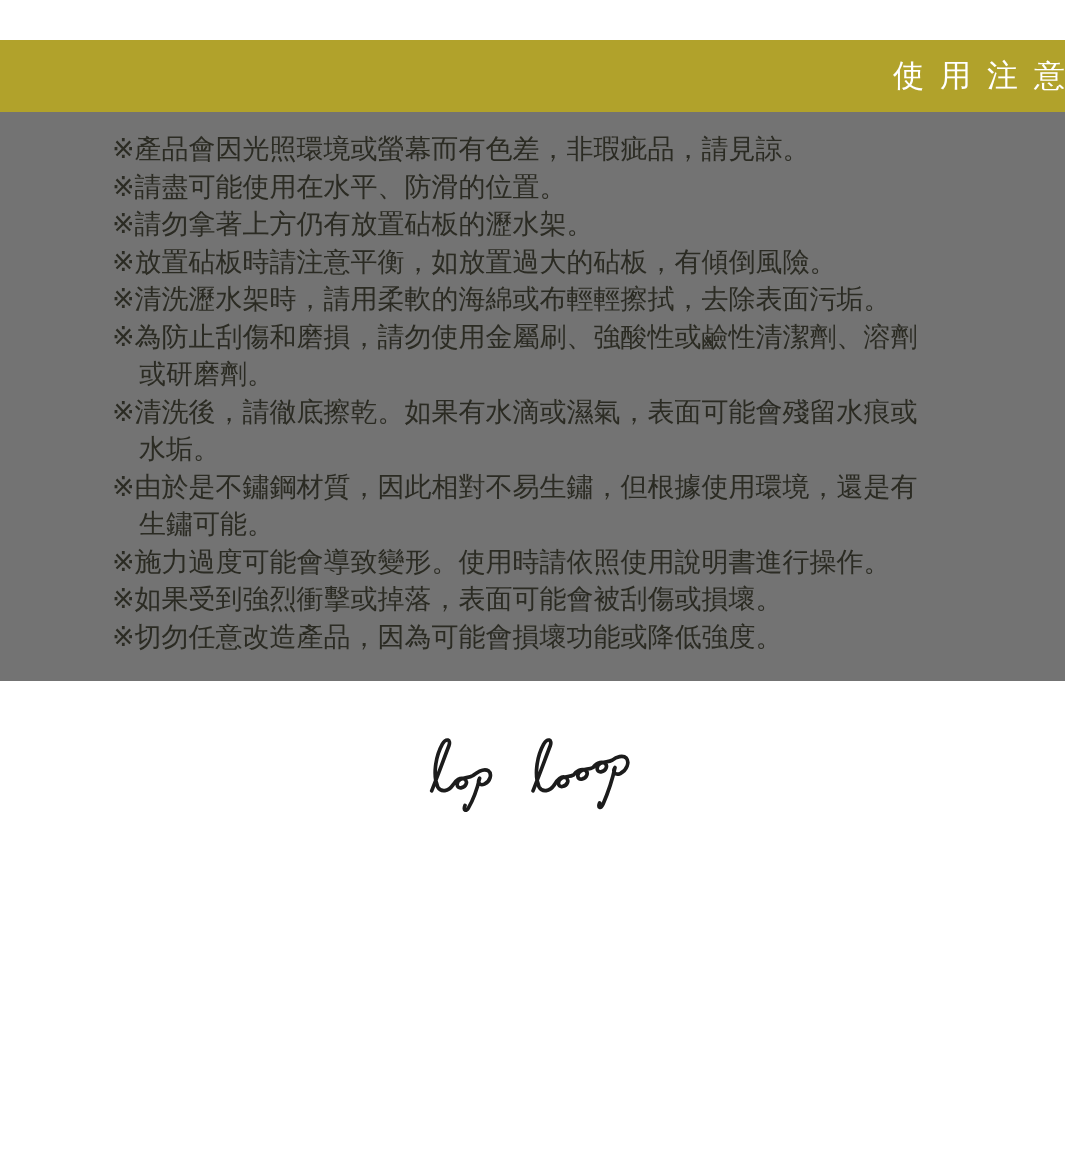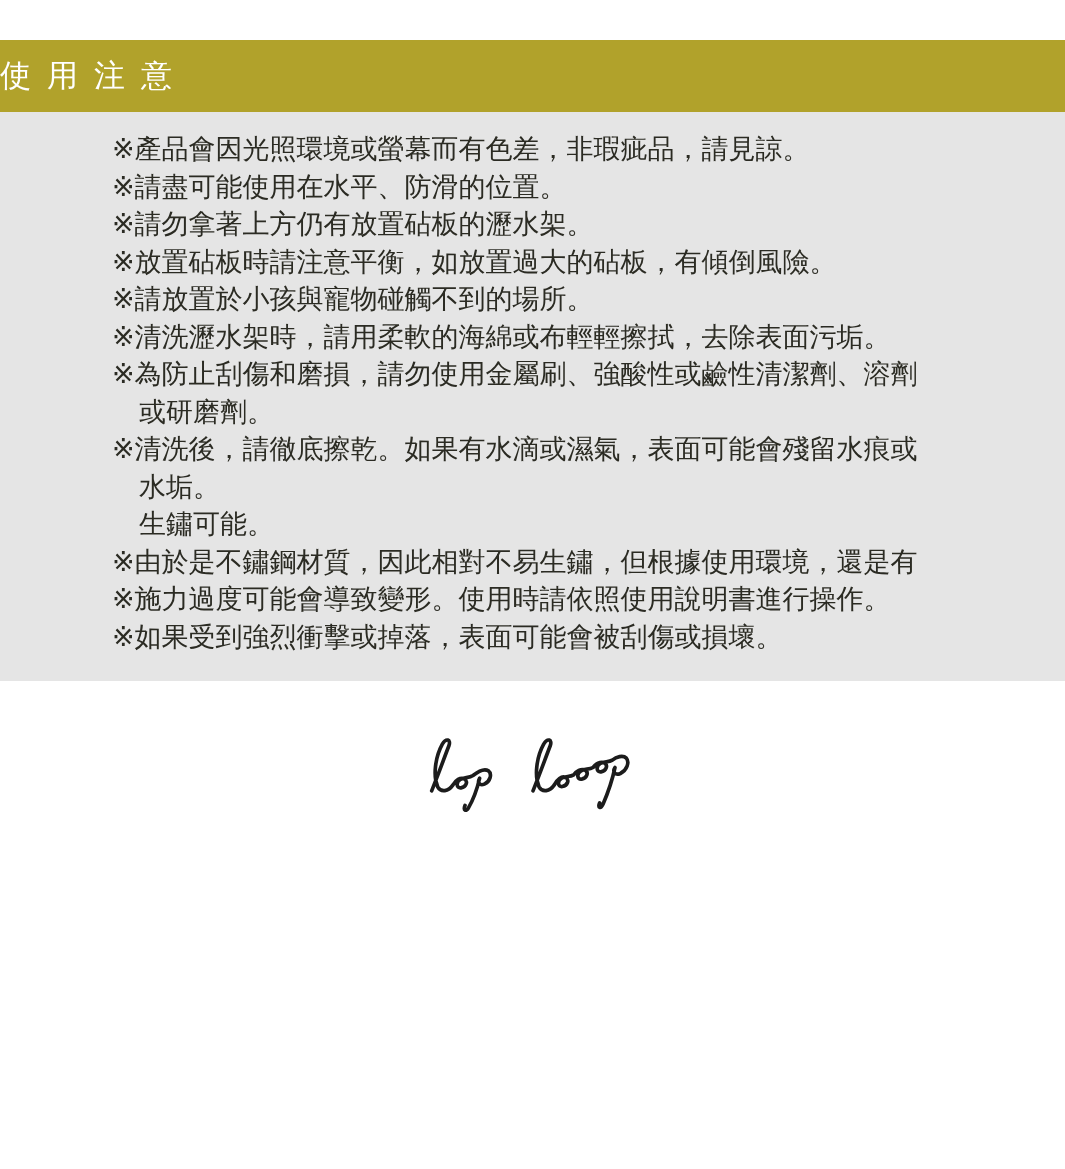--- a/index.html
+++ b/index.html
@@ -17,32 +17,32 @@
   }
   .top-strip {
     height: 40px;
     background: #ffffff;
   }
   .header-bar {
     height: 72px;
     background: #b1a22b;
     display: flex;
     align-items: center;
-    justify-content: flex-start;
+    justify-content: flex-end;
   }
   .header-title {
     color: #ffffff;
     font-size: 31px;
     font-weight: 400;
     letter-spacing: 16px;
     margin-right: -16px;
     white-space: nowrap;
   }
   .notice-panel {
-    background: #e5e5e5;
+    background: #737373;
     padding: 19px 60px 25px 112px;
     box-sizing: border-box;
   }
   .notice-item { margin: 0; }
   .notice-line {
     font-size: 27px;
     line-height: 37.5px;
     color: #2b2b23;
     white-space: nowrap;
   }
@@ -78,42 +78,42 @@
     <div class="notice-item">
       <div class="notice-line">※請盡可能使用在水平、防滑的位置。</div>
     </div>
     <div class="notice-item">
       <div class="notice-line">※請勿拿著上方仍有放置砧板的瀝水架。</div>
     </div>
     <div class="notice-item">
       <div class="notice-line">※放置砧板時請注意平衡，如放置過大的砧板，有傾倒風險。</div>
     </div>
     <div class="notice-item">
-      <div class="notice-line">※請放置於小孩與寵物碰觸不到的場所。</div>
-    </div>
-    <div class="notice-item">
       <div class="notice-line">※清洗瀝水架時，請用柔軟的海綿或布輕輕擦拭，去除表面污垢。</div>
     </div>
     <div class="notice-item">
       <div class="notice-line">※為防止刮傷和磨損，請勿使用金屬刷、強酸性或鹼性清潔劑、溶劑</div>
       <div class="notice-line cont">或研磨劑。</div>
     </div>
     <div class="notice-item">
       <div class="notice-line">※清洗後，請徹底擦乾。如果有水滴或濕氣，表面可能會殘留水痕或</div>
       <div class="notice-line cont">水垢。</div>
     </div>
     <div class="notice-item">
+      <div class="notice-line">※由於是不鏽鋼材質，因此相對不易生鏽，但根據使用環境，還是有</div>
       <div class="notice-line cont">生鏽可能。</div>
-      <div class="notice-line">※由於是不鏽鋼材質，因此相對不易生鏽，但根據使用環境，還是有</div>
     </div>
     <div class="notice-item">
       <div class="notice-line">※施力過度可能會導致變形。使用時請依照使用說明書進行操作。</div>
     </div>
     <div class="notice-item">
       <div class="notice-line">※如果受到強烈衝擊或掉落，表面可能會被刮傷或損壞。</div>
+    </div>
+    <div class="notice-item">
+      <div class="notice-line">※切勿任意改造產品，因為可能會損壞功能或降低強度。</div>
     </div>
   </div>
 
   <div class="logo-section">
     <svg class="brand-logo-svg" width="240" height="87" viewBox="0 0 720 260" role="img" aria-label="lep leeep">
       <g fill="none" stroke="#1c1c1c" stroke-width="11" stroke-linecap="round" stroke-linejoin="round">
 
         <path d="M 56 188
                  C 74 144 94 88 108 52
                  C 114 34 100 28 88 48

